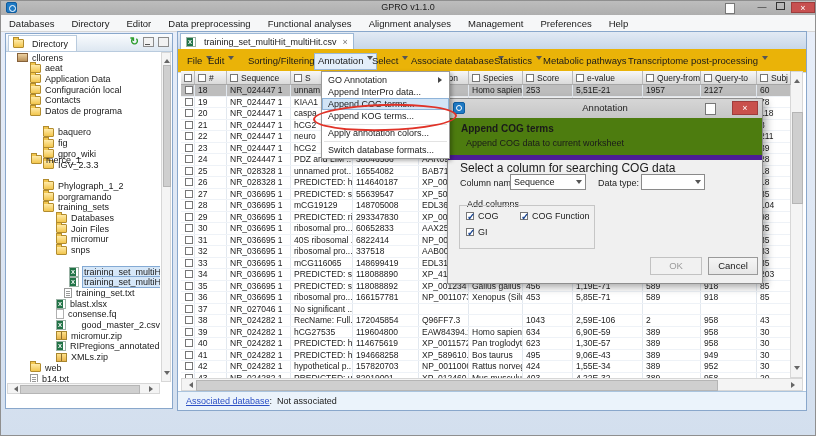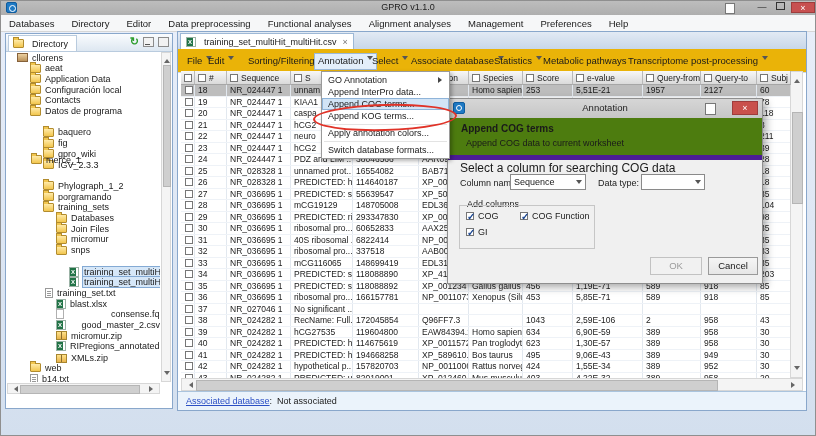--- a/index.html
+++ b/index.html
@@ -233,45 +233,45 @@
           <span class="tlabel">snps</span>
         </div>
         <div class="tree-row sel" style="top: 214px; padding-left: 62px;">
           <span class="ic ic-excel"></span>
           <span class="tlabel">training_set_multiHit_n</span>
         </div>
         <div class="tree-row sel" style="top: 224.7px; padding-left: 62px;">
           <span class="ic ic-excel"></span>
           <span class="tlabel">training_set_multiHit.cs</span>
         </div>
-        <div class="tree-row" style="top: 235.4px; padding-left: 38px;">
+        <div class="tree-row" style="top: 235.4px; padding-left: 57px;">
           <span class="ic ic-text"></span>
           <span class="tlabel">training_set.txt</span>
         </div>
         <div class="tree-row" style="top: 246.1px; padding-left: 49px;">
           <span class="ic ic-excel"></span>
           <span class="tlabel">blast.xlsx</span>
         </div>
-        <div class="tree-row" style="top: 256.8px; padding-left: 49px; gap: 43px;">
+        <div class="tree-row" style="top: 256.8px; padding-left: 49px;">
           <span class="ic ic-file"></span>
           <span class="tlabel">consense.fq</span>
         </div>
         <div class="tree-row" style="top: 267.5px; padding-left: 49px; justify-content: space-between;">
           <span class="ic ic-excel"></span>
           <span class="tlabel">good_master_2.csv</span>
         </div>
         <div class="tree-row" style="top: 278.2px; padding-left: 49px;">
           <span class="ic ic-zip"></span>
           <span class="tlabel">micromur.zip</span>
         </div>
         <div class="tree-row" style="top: 288.9px; padding-left: 49px;">
           <span class="ic ic-excel"></span>
           <span class="tlabel">RIPregions_annotated.csv</span>
         </div>
-        <div class="tree-row" style="top: 299.6px; padding-left: 49px; align-items: flex-end;">
+        <div class="tree-row" style="top: 299.6px; padding-left: 49px;">
           <span class="ic ic-zip"></span>
           <span class="tlabel">XMLs.zip</span>
         </div>
         <div class="tree-row" style="top: 310.3px; padding-left: 23px;">
           <span class="ic ic-folder"></span>
           <span class="tlabel">web</span>
         </div>
         <div class="tree-row" style="top: 321px; padding-left: 23px;">
           <span class="ic ic-text"></span>
           <span class="tlabel">b14.txt</span>

